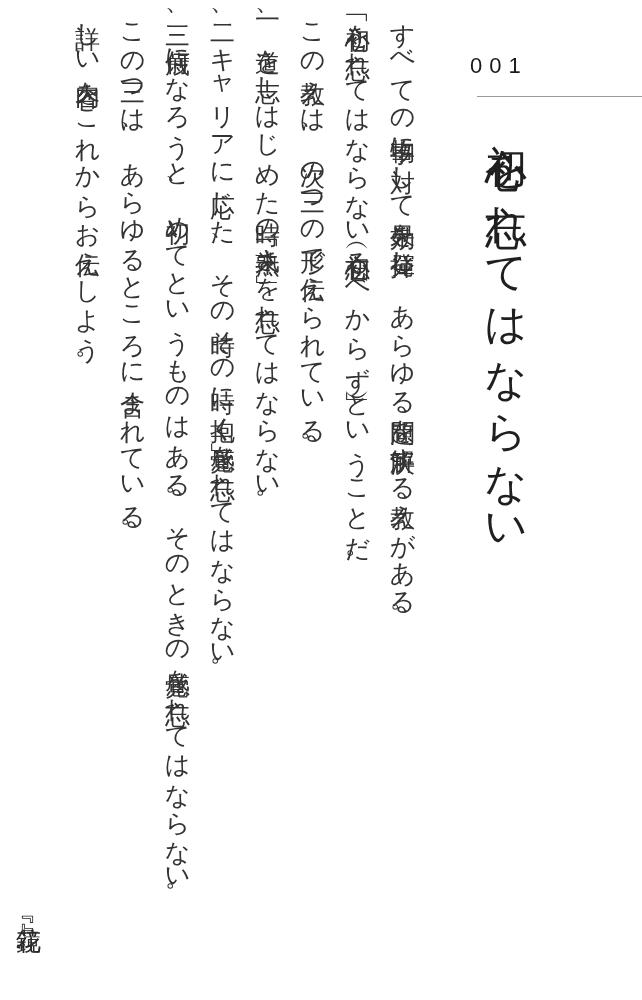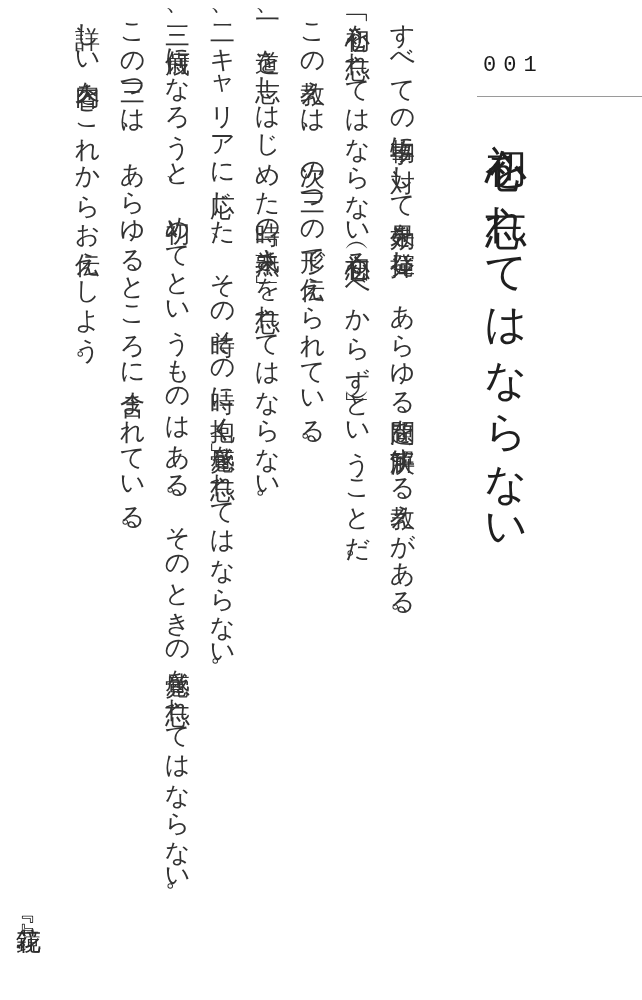--- a/index.html
+++ b/index.html
@@ -12,25 +12,25 @@
     width: 642px;
     height: 1000px;
     background: #ffffff;
     overflow: hidden;
     font-family: "DejaVu Serif", "Liberation Serif", serif;
   }
   
   .page-number {
     position: absolute;
     top: 53px;
-    left: 483px;
+    left: 470px;
     font-size: 22px;
     letter-spacing: 7px;
     color: #1a1a1a;
-    font-family: Liberation Mono, monospace;
+    font-family: Liberation Sans, sans-serif;
   }
   .rule {
     position: absolute;
     top: 96px;
     left: 477px;
     width: 165px;
     height: 1px;
     background: #9a9a9a;
   }
   

